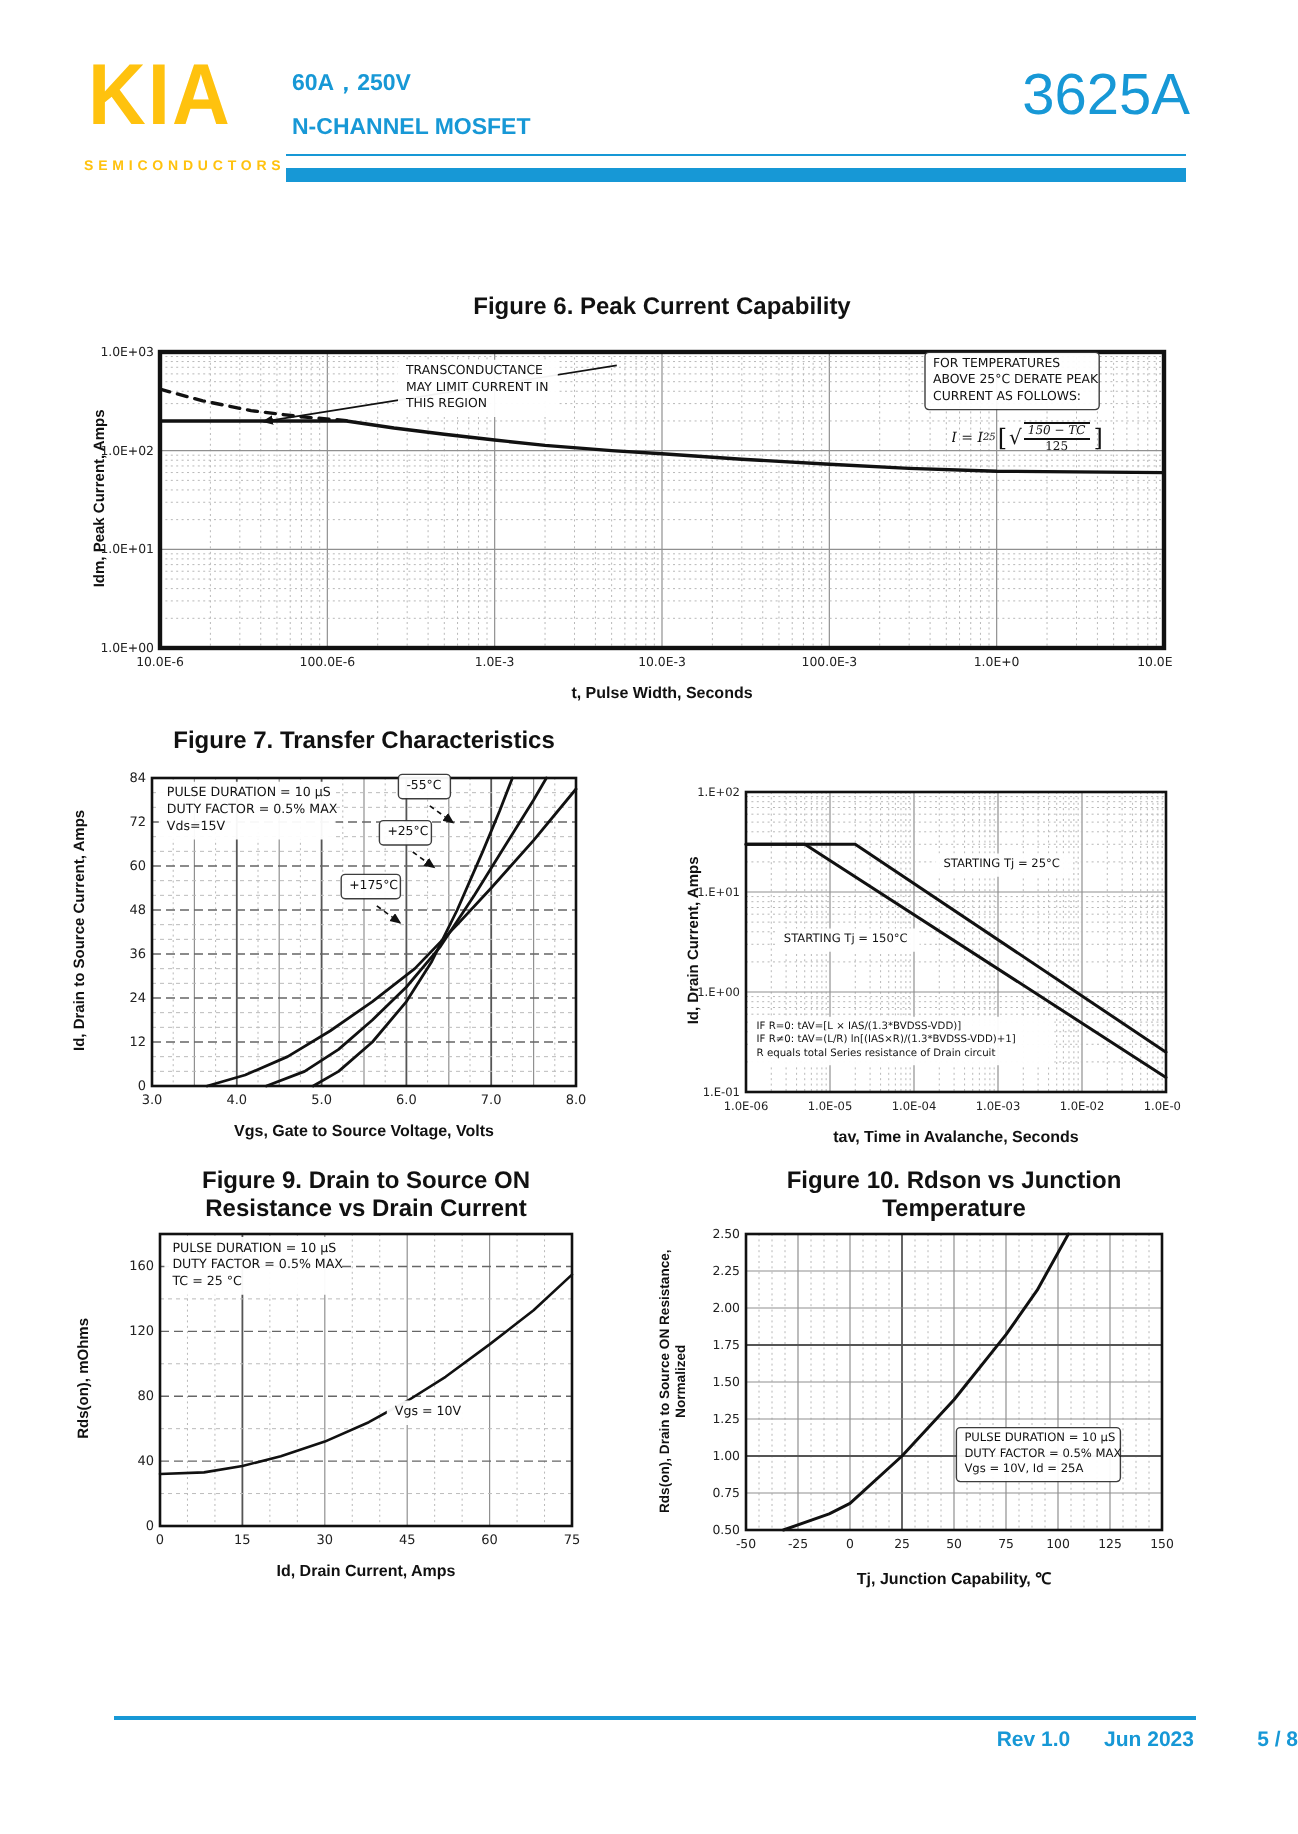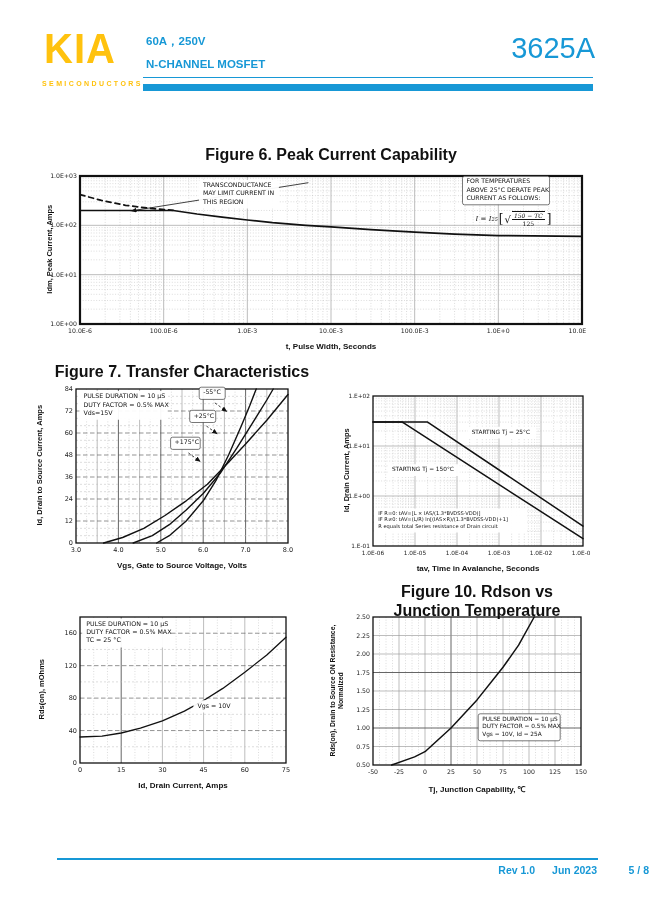--- a/index.html
+++ b/index.html
@@ -10,21 +10,21 @@
   
   .logo{left:44px;top:26px;font-size:40px;font-weight:bold;color:#ffc20e;letter-spacing:1px;transform:scaleY(1.08);}
   .logo-sub{left:42px;top:80px;font-size:7px;font-weight:bold;color:#ffc20e;letter-spacing:2.4px;}
   .hdr-l1{left:146px;top:34px;font-size:11.5px;font-weight:bold;color:#1798d6;}
   .hdr-l2{left:146px;top:58px;font-size:11.5px;font-weight:bold;color:#1798d6;}
   .part{left:460px;top:32px;width:135px;text-align:right;font-size:29px;color:#1798d6;}
   .hdr-thin{left:143px;top:77px;width:450px;height:1px;background:#1798d6;}
   .hdr-bar{left:143px;top:84px;width:450px;height:7px;background:#1798d6;}
   
   .fig{position:absolute;}
-  .fig-title{font-size:16px;font-weight:bold;color:#111;text-align:center;line-height:1.18;}
+  .fig-title{font-size:12px;font-weight:bold;color:#111;text-align:center;line-height:1.18;}
   .fig-chart{position:absolute;}
   .fig-ylab{position:absolute;transform:rotate(-90deg);font-size:7.5px;font-weight:bold;color:#111;text-align:center;line-height:1.12;}
   .fig-xlab{position:absolute;font-size:8px;font-weight:bold;color:#111;text-align:center;}
   
   .formula{font-family:"DejaVu Serif",serif;font-size:7px;font-style:italic;color:#111;
            display:flex;align-items:center;white-space:nowrap;}
   .formula sub{font-size:5px;}
   .frc{display:inline-flex;flex-direction:column;text-align:center;font-size:6px;
        border-top:1px solid #111;margin:0 1px;font-style:normal;}
   .fnu{border-bottom:1px solid #111;padding:0 2px;font-style:italic;}
@@ -349,20 +349,21 @@
           <text x="52.9" y="81.0" font-size="5.8" fill="#111">STARTING Tj = 150°C</text>
           <rect x="35.3" y="118.4" width="152.9" height="24.2" rx="2" fill="#fff" opacity="0.95"></rect>
           <text x="39.3" y="124.5" font-size="5.1" fill="#111">IF R=0:  tAV=[L × IAS/(1.3*BVDSS-VDD)]</text>
           <text x="39.3" y="131.2" font-size="5.1" fill="#111">IF R≠0:  tAV=(L/R) ln[(IAS×R)/(1.3*BVDSS-VDD)+1]</text>
           <text x="39.3" y="138.0" font-size="5.1" fill="#111">R equals total Series resistance of Drain circuit</text>
         </svg></div>
     <div class="fig-xlab" style="left:48px;top:206px;width:210px;">tav, Time in Avalanche, Seconds</div>
   </div>
 
   <div class="fig" id="fig9-block" style="left:28px;top:583px;width:276px;height:215px;">
+    <div class="fig-title" style="width:190px;margin-left:60px;">Figure 9. Drain to Source ON Resistance vs Drain Current</div>
     <div class="fig-ylab" style="left:-59px;top:102px;width:146px;">Rds(on),  mOhms</div>
     <div class="fig-chart" id="chart-3" style="left:18px;top:28px;"><svg width="248" height="168" viewBox="0 0 248 168" font-family="DejaVu Sans, sans-serif">
           <defs>
             <marker id="fig9arr" markerWidth="8" markerHeight="8" refX="6" refY="3" orient="auto">
               <path d="M0,0 L7,3 L0,6 z" fill="#111"></path>
             </marker>
           </defs>
           <line x1="47.73" y1="6" x2="47.73" y2="152" stroke="#b8b8b8" stroke-width="0.5" stroke-dasharray="1,1.7"></line>
           <line x1="61.47" y1="6" x2="61.47" y2="152" stroke="#b8b8b8" stroke-width="0.5" stroke-dasharray="1,1.7"></line>
           <line x1="88.93" y1="6" x2="88.93" y2="152" stroke="#b8b8b8" stroke-width="0.5" stroke-dasharray="1,1.7"></line>

